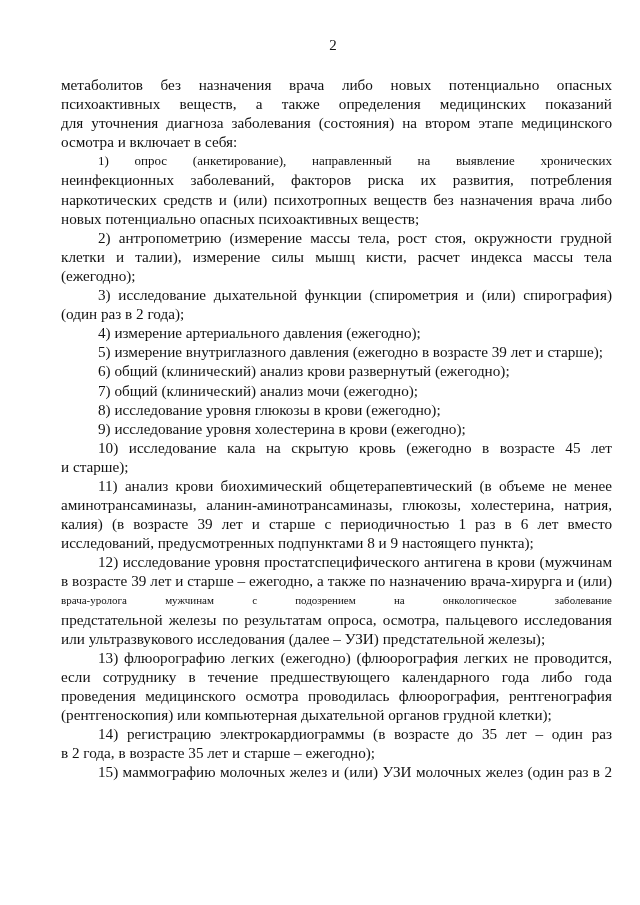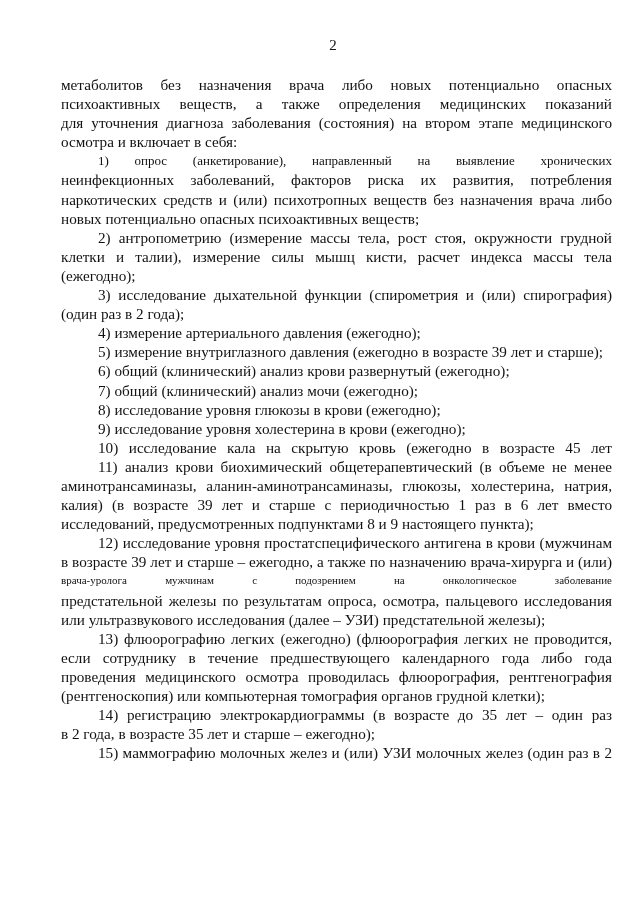--- a/index.html
+++ b/index.html
@@ -45,30 +45,31 @@
       <div class="ln last" style="white-space: normal; font-size: 15.2px;">(ежегодно);</div>
       <div class="ln ind" style="white-space: normal; font-size: 15.2px;">3) исследование дыхательной функции (спирометрия и (или) спирография)</div>
       <div class="ln last" style="white-space: normal; font-size: 15.2px;">(один раз в 2 года);</div>
       <div class="ln ind last" style="white-space: normal; font-size: 15.2px;">4) измерение артериального давления (ежегодно);</div>
       <div class="ln ind last" style="white-space: normal; font-size: 15.2px;">5) измерение внутриглазного давления (ежегодно в возрасте 39 лет и старше);</div>
       <div class="ln ind last" style="white-space: normal; font-size: 15.2px;">6) общий (клинический) анализ крови развернутый (ежегодно);</div>
       <div class="ln ind last" style="white-space: normal; font-size: 15.2px;">7) общий (клинический) анализ мочи (ежегодно);</div>
       <div class="ln ind last" style="white-space: normal; font-size: 15.2px;">8) исследование уровня глюкозы в крови (ежегодно);</div>
       <div class="ln ind last" style="white-space: normal; font-size: 15.2px;">9) исследование уровня холестерина в крови (ежегодно);</div>
       <div class="ln ind" style="white-space: normal; font-size: 15.2px;">10) исследование кала на скрытую кровь (ежегодно в возрасте 45 лет</div>
+      <div class="ln last" style="white-space: normal; font-size: 15.2px;">и старше);</div>
       <div class="ln ind" style="white-space: normal; font-size: 15.2px;">11) анализ крови биохимический общетерапевтический (в объеме не менее</div>
       <div class="ln" style="white-space: normal; font-size: 15.2px;">аминотрансаминазы, аланин-аминотрансаминазы, глюкозы, холестерина, натрия,</div>
       <div class="ln" style="white-space: normal; font-size: 15.2px;">калия) (в возрасте 39 лет и старше с периодичностью 1 раз в 6 лет вместо</div>
       <div class="ln last" style="white-space: normal; font-size: 15.2px;">исследований, предусмотренных подпунктами 8 и 9 настоящего пункта);</div>
       <div class="ln ind" style="white-space: normal; font-size: 15.2px;">12) исследование уровня простатспецифического антигена в крови (мужчинам</div>
       <div class="ln" style="white-space: normal; font-size: 15.2px;">в возрасте 39 лет и старше – ежегодно, а также по назначению врача-хирурга и (или)</div>
       <div class="ln" style="white-space: normal; font-size: 11px;">врача-уролога мужчинам с подозрением на онкологическое заболевание</div>
       <div class="ln" style="white-space: normal; font-size: 15.2px;">предстательной железы по результатам опроса, осмотра, пальцевого исследования</div>
       <div class="ln last" style="white-space: normal; font-size: 15.2px;">или ультразвукового исследования (далее – УЗИ) предстательной железы);</div>
       <div class="ln ind" style="white-space: normal; font-size: 15.2px;">13) флюорографию легких (ежегодно) (флюорография легких не проводится,</div>
       <div class="ln" style="white-space: normal; font-size: 15.2px;">если сотруднику в течение предшествующего календарного года либо года</div>
       <div class="ln" style="white-space: normal; font-size: 15.2px;">проведения медицинского осмотра проводилась флюорография, рентгенография</div>
-      <div class="ln last" style="white-space: normal; font-size: 15.2px;">(рентгеноскопия) или компьютерная томография органов грудной клетки);</div>
+      <div class="ln last" style="white-space: normal; font-size: 15.2px;">(рентгеноскопия) или компьютерная дыхательной органов грудной клетки);</div>
       <div class="ln ind" style="white-space: normal; font-size: 15.2px;">14) регистрацию электрокардиограммы (в возрасте до 35 лет – один раз</div>
       <div class="ln last" style="white-space: normal; font-size: 15.2px;">в 2 года, в возрасте 35 лет и старше – ежегодно);</div>
       <div class="ln ind" style="white-space: normal; font-size: 15.2px;">15) маммографию молочных желез и (или) УЗИ молочных желез (один раз в 2</div>
     </div>
 </div>
 
 </body></html>

